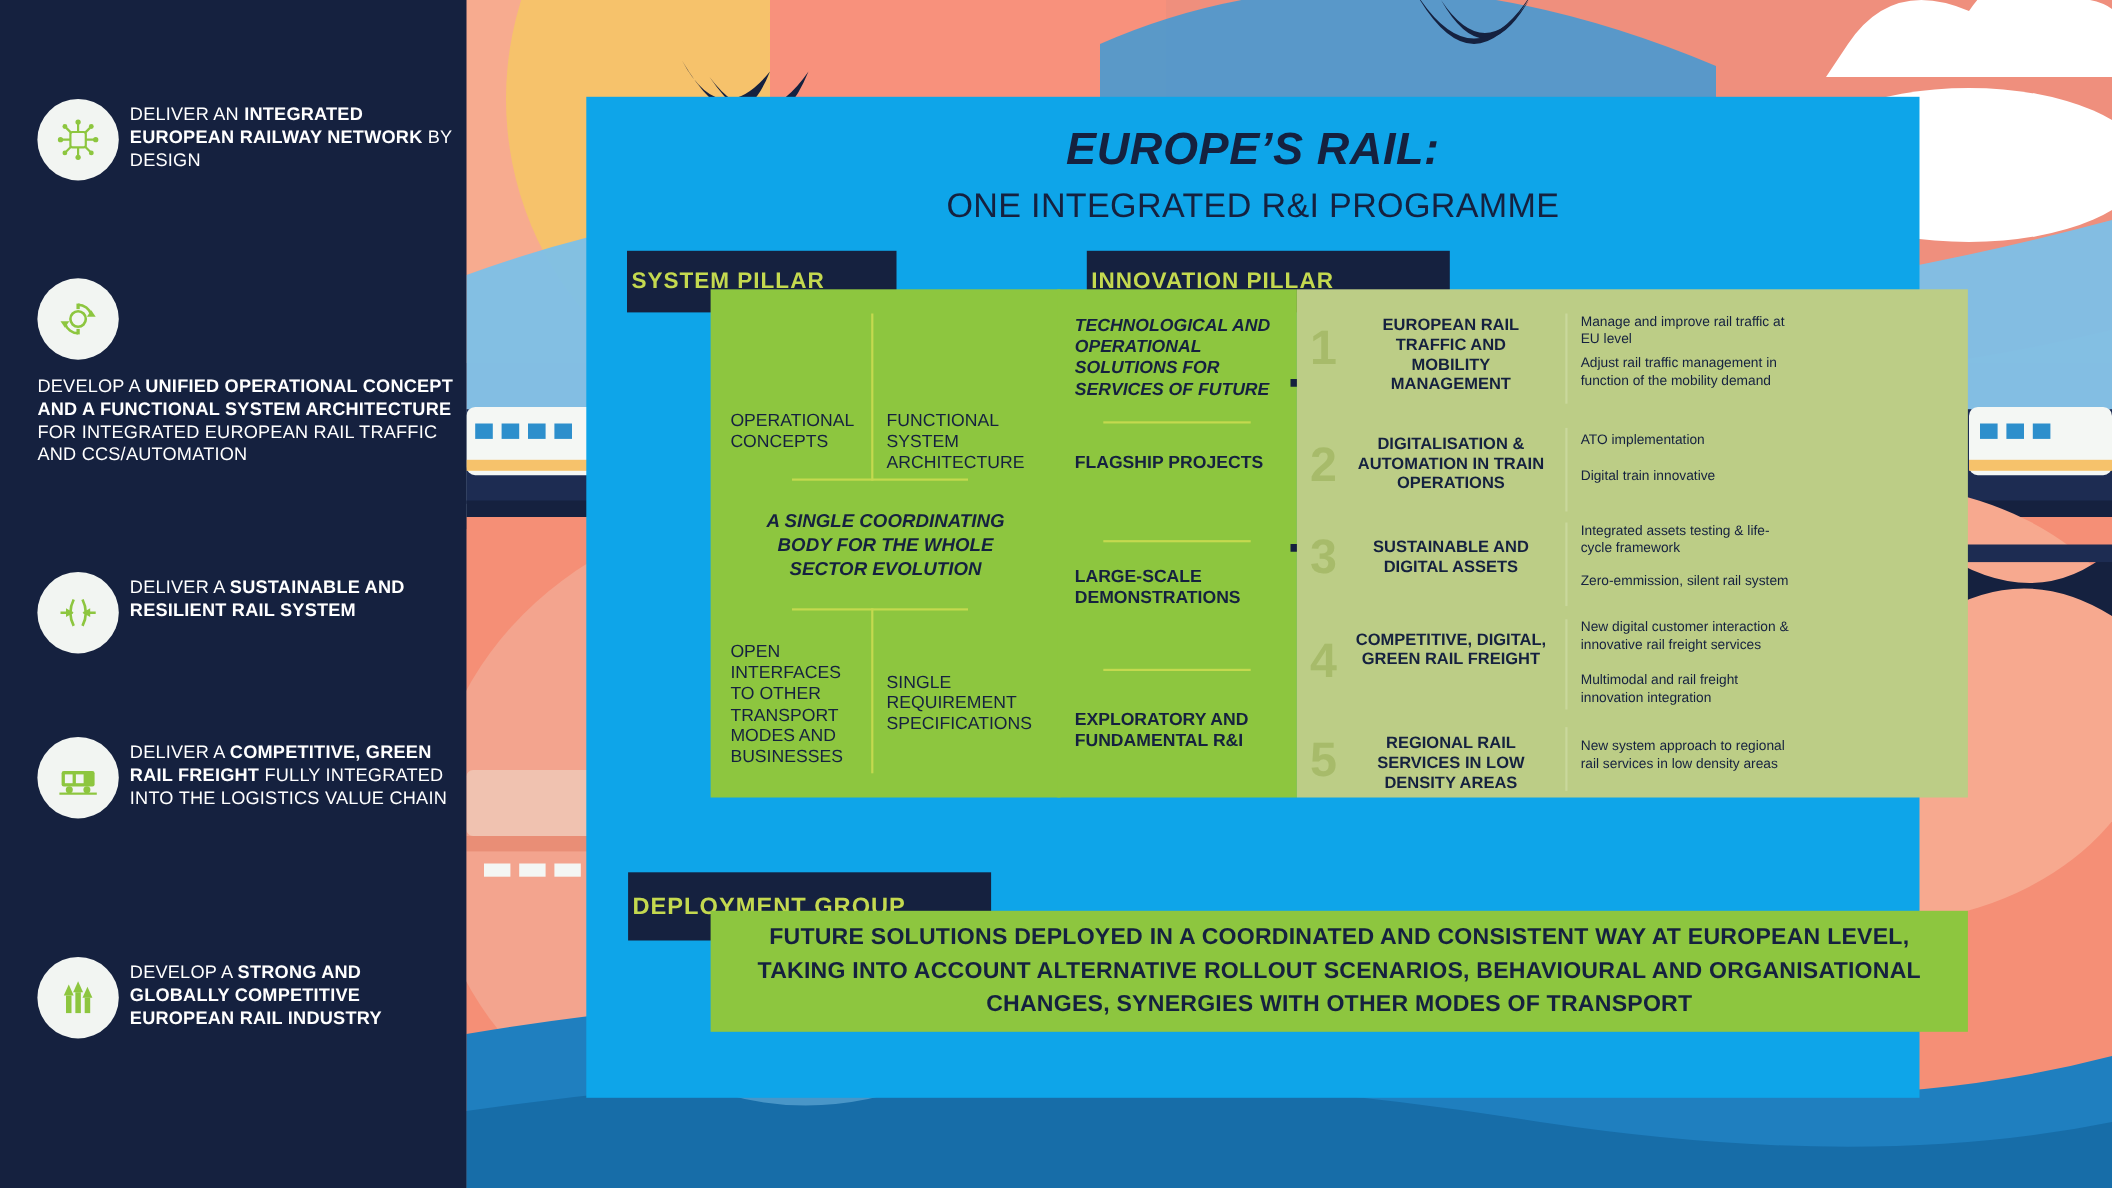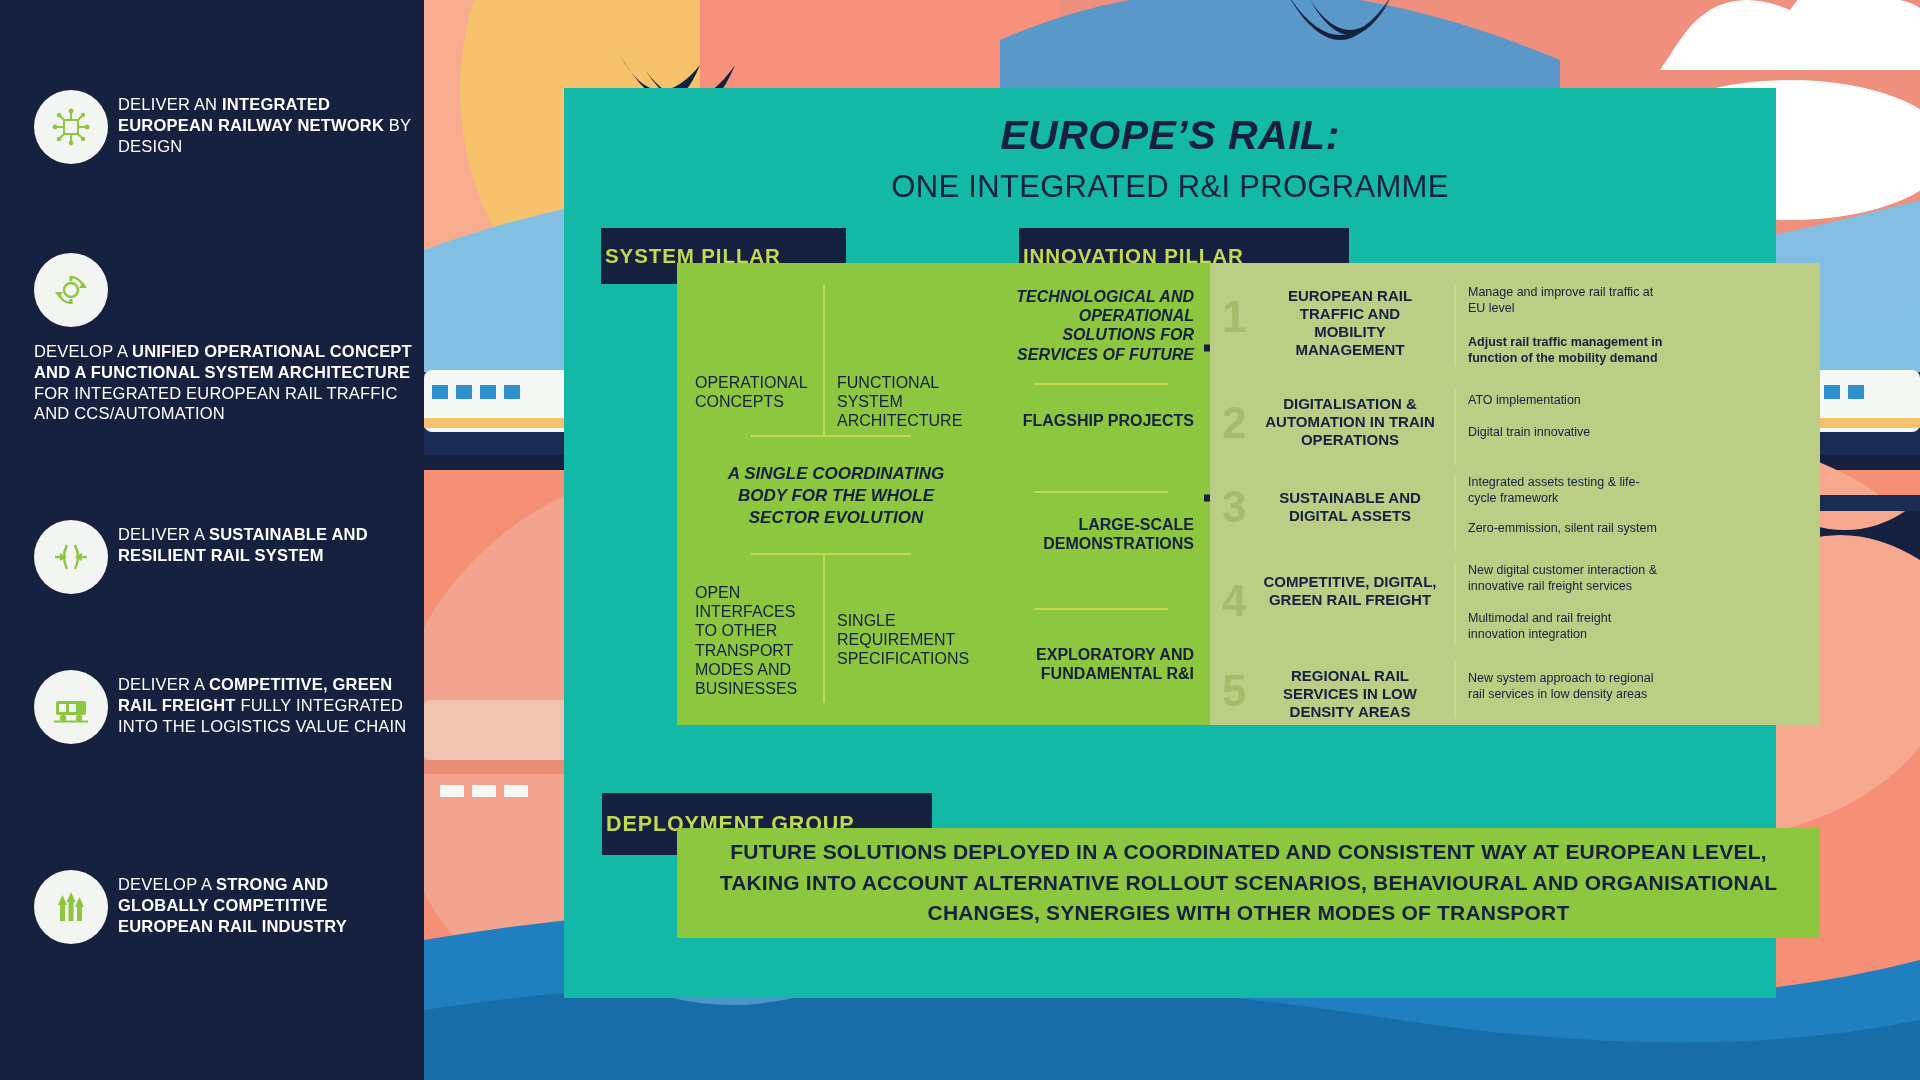--- a/index.html
+++ b/index.html
@@ -30,21 +30,21 @@
   }
   .goal-text {
     color: #ffffff; font-size: 16.5px; line-height: 1.26; letter-spacing: .2px;
     padding-top: 4px;
   }
   .goal-text b { font-weight: bold; }
 
   
   .card {
     position: absolute; left: 533px; top: 88px; width: 1212px; height: 910px;
-    background: #14b8a6; z-index: 6; margin-left: 31px;
+    background: #0ea5e9; z-index: 6;
   }
   .card-title {
     text-align: center; color: #15213f; font-size: 41px; font-style: italic;
     font-weight: bold; letter-spacing: .5px; margin-top: 24px;
   }
   .card-sub {
     text-align: center; color: #15213f; font-size: 31px; letter-spacing: .3px;
     margin-top: 10px; font-weight: 400;
   }
 
@@ -74,21 +74,21 @@
     text-align: center; font-style: italic; font-weight: bold;
     font-size: 17px; line-height: 1.28; color: #15213f;
   }
 
   
   .inn-box {
     position: absolute; left: 428px; top: 175px; width: 218px; height: 462px;
     background: #8dc63f;
   }
   .inn-item {
-    position: absolute; left: 16px; right: 16px; text-align: right;
+    position: absolute; left: 16px; right: 16px; text-align: left;
     color: #15213f; font-weight: bold; font-size: 16px; line-height: 1.2;
   }
   .inn-item.ital { font-style: italic; font-weight: bold; }
   .inn-divider { position: absolute; left: 42px; right: 42px; height: 2px; background: #c4d94f; }
 
   
   .prio-box {
     position: absolute; left: 646px; top: 175px; width: 610px; height: 462px;
     background: #bccd86;
   }
@@ -338,21 +338,21 @@
       <polygon points="58,3 78,15 58,27" fill="#15213f"></polygon>
     </svg>
 
     <div class="prio-box">
 
       <div class="prio-row" style="top:16px; height:90px;">
         <div class="prio-num" style="top:16px;">1</div>
         <div class="prio-title" style="top:8px;">EUROPEAN RAIL TRAFFIC AND MOBILITY MANAGEMENT</div>
         <div class="prio-sep" style="top:6px; height:82px;"></div>
         <div class="prio-desc" style="top:6px;">Manage and improve rail traffic at EU level</div>
-        <div class="prio-desc" style="top:56px;font-weight:bold;">Adjust rail traffic management in function of the mobility demand</div>
+        <div class="prio-desc" style="top:44px;">Adjust rail traffic management in function of the mobility demand</div>
       </div>
 
       <div class="prio-row" style="top:124px; height:84px;">
         <div class="prio-num" style="top:14px;">2</div>
         <div class="prio-title" style="top:8px;">DIGITALISATION &amp; AUTOMATION IN TRAIN OPERATIONS</div>
         <div class="prio-sep" style="top:2px; height:76px;"></div>
         <div class="prio-desc" style="top:6px;">ATO implementation</div>
         <div class="prio-desc" style="top:38px;">Digital train innovative</div>
       </div>
 

